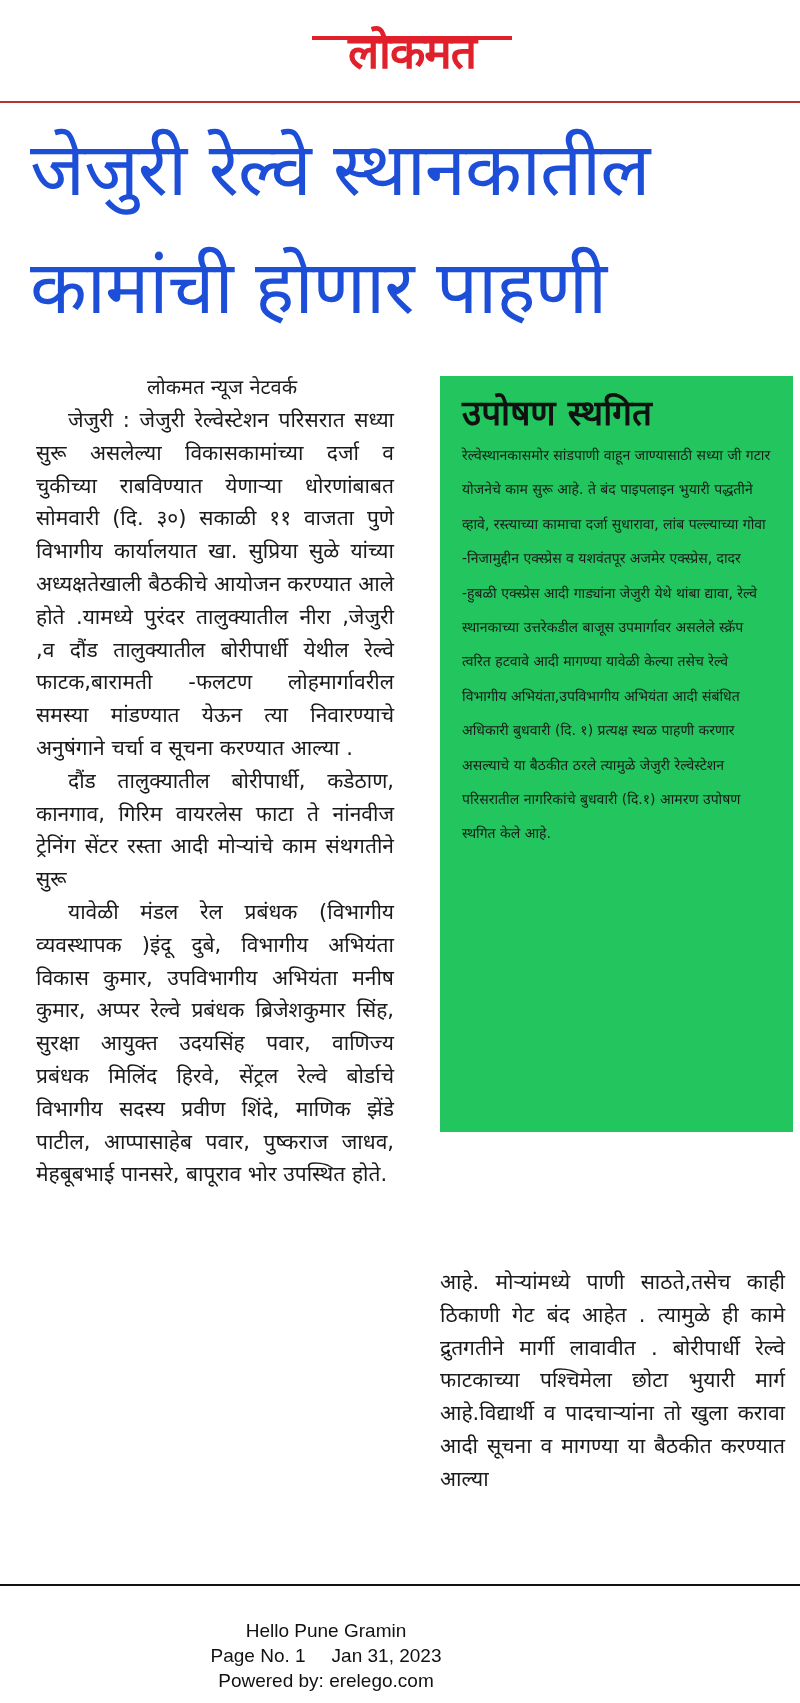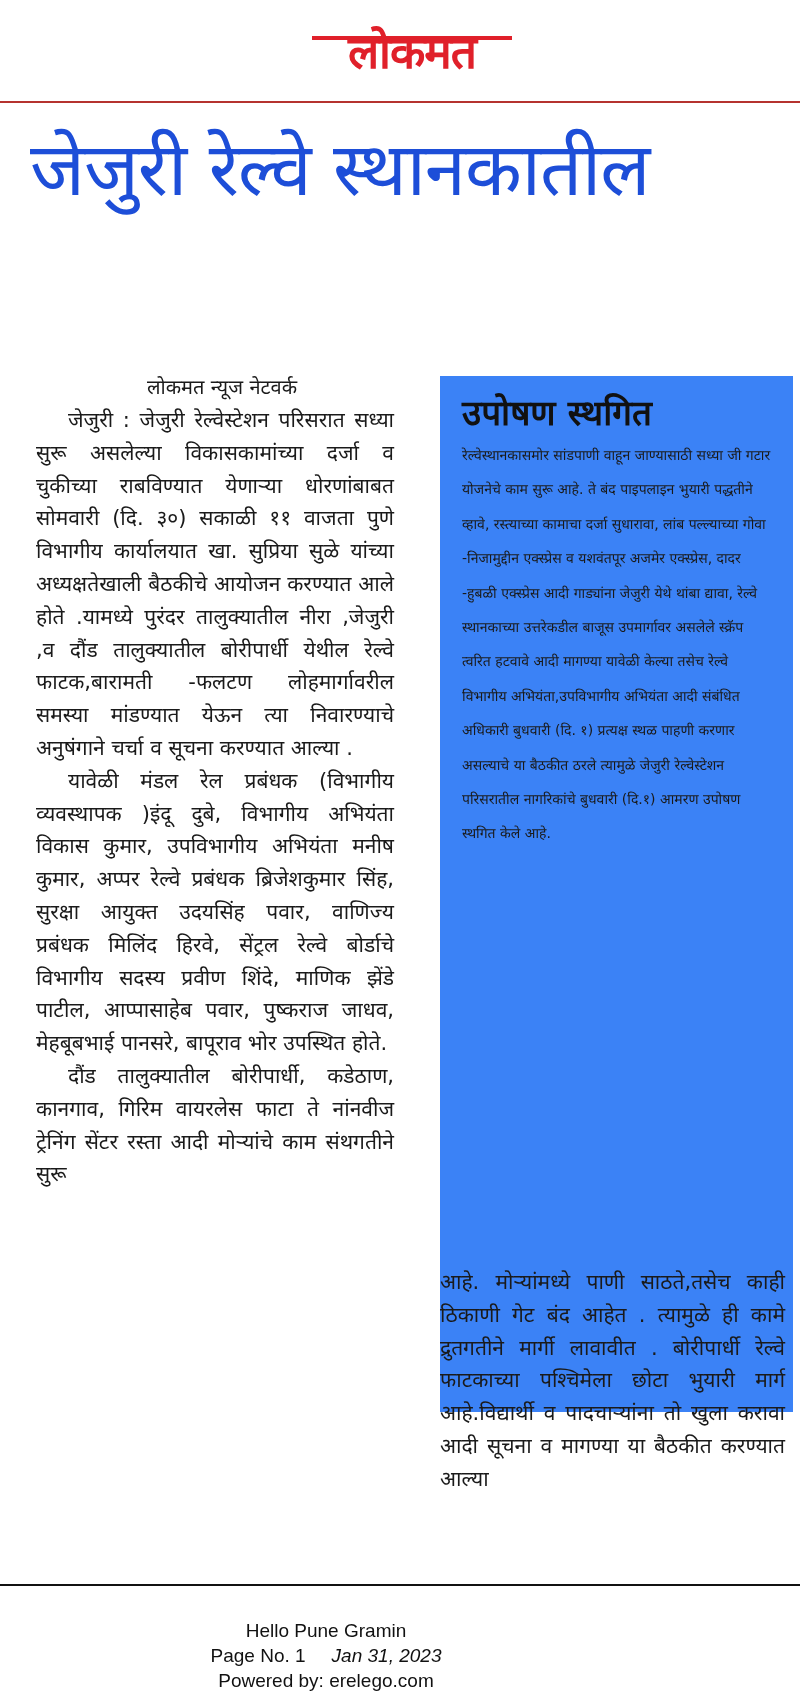--- a/index.html
+++ b/index.html
@@ -11,49 +11,50 @@
           font-size: 46px; line-height: 48px; letter-spacing: -1px; text-align: center; }
   .logo-bar { position: absolute; left: 296px; top: 36px; width: 200px; height: 4px; background: #e0202a; }
   .red-rule { position: absolute; top: 101px; left: 0; width: 800px; height: 2px; background: #b5332f; }
   .headline { position: absolute; left: 30px; top: 110px; width: 760px;
               font-family: "DejaVu Sans", sans-serif; font-size: 74px; line-height: 118px;
               color: #1d4ed8; font-weight: normal; letter-spacing: -1px; margin: 0; }
   .col-left { position: absolute; left: 36px; top: 372px; width: 358px; }
   .byline { text-align: center; font-size: 20px; line-height: 30px; margin-bottom: 2px; padding-left: 14px; }
   .body-text { font-size: 21px; line-height: 32.8px; text-align: justify; margin: 0; }
   .body-text.indent { text-indent: 32px; }
-  .sidebar { position: absolute; left: 440px; top: 376px; width: 353px; height: 1036px;
-             background: #3b82f6; box-sizing: border-box; padding: 14px 22px 0 22px; }
+  .sidebar { position: absolute; left: 440px; top: 376px; width: 353px; height: 756px;
+             background: #22c55e; box-sizing: border-box; padding: 14px 22px 0 22px; }
   .sidebar-title { font-size: 35px; line-height: 46px; margin: 0 0 2px 0; font-weight: bold; color: #111; }
   .sidebar-text { font-size: 14px; line-height: 34.4px; margin: 0; }
   .col-right { position: absolute; left: 440px; top: 1266px; width: 353px; padding: 0 8px 0 0; box-sizing: border-box; }
   .bottom-rule { position: absolute; left: 0; top: 1584px; width: 800px; height: 2px; background: #111; }
   .page-clip { position: absolute; left: 0; top: 1586px; width: 800px; height: 117px; background: #fff; }
   .footer { position: absolute; left: 0; top: 1618px; width: 652px; text-align: center;
             font-family: "Liberation Sans", sans-serif; font-size: 19px; line-height: 25px; color: #111; }
-  .footer .meta span + span { margin-left: 26px; font-style: italic; }
+  .footer .meta span + span { margin-left: 26px; }
 </style>
 </head>
 <body>
 
 <div class="masthead">
   <div class="logo-bar"></div>
   <div class="logo">लोकमत</div>
 </div>
 <div class="red-rule"></div>
 
 <h1 class="headline">
   <span>जेजुरी रेल्वे स्थानकातील</span><br>
+  <span>कामांची होणार पाहणी</span>
 </h1>
 
 <div class="col-left">
   <div class="byline">लोकमत न्यूज नेटवर्क</div>
   <p class="body-text indent">जेजुरी : जेजुरी रेल्वेस्टेशन परिसरात सध्या सुरू असलेल्या विकासकामांच्या दर्जा व चुकीच्या राबविण्यात येणाऱ्या धोरणांबाबत सोमवारी (दि. ३०) सकाळी ११ वाजता पुणे विभागीय कार्यालयात खा. सुप्रिया सुळे यांच्या अध्यक्षतेखाली बैठकीचे आयोजन करण्यात आले होते .यामध्ये पुरंदर तालुक्यातील नीरा ,जेजुरी ,व दौंड तालुक्यातील बोरीपार्धी येथील रेल्वे फाटक,बारामती -फलटण लोहमार्गावरील समस्या मांडण्यात येऊन त्या निवारण्याचे अनुषंगाने चर्चा व सूचना करण्यात आल्या .</p>
+  <p class="body-text indent">दौंड तालुक्यातील बोरीपार्धी, कडेठाण, कानगाव, गिरिम वायरलेस फाटा ते नांनवीज ट्रेनिंग सेंटर रस्ता आदी मोऱ्यांचे काम संथगतीने सुरू</p>
   <p class="body-text indent">यावेळी मंडल रेल प्रबंधक (विभागीय व्यवस्थापक )इंदू दुबे, विभागीय अभियंता विकास कुमार, उपविभागीय अभियंता मनीष कुमार, अप्पर रेल्वे प्रबंधक ब्रिजेशकुमार सिंह, सुरक्षा आयुक्त उदयसिंह पवार, वाणिज्य प्रबंधक मिलिंद हिरवे, सेंट्रल रेल्वे बोर्डाचे विभागीय सदस्य प्रवीण शिंदे, माणिक झेंडे पाटील, आप्पासाहेब पवार, पुष्कराज जाधव, मेहबूबभाई पानसरे, बापूराव भोर उपस्थित होते.</p>
-  <p class="body-text indent">दौंड तालुक्यातील बोरीपार्धी, कडेठाण, कानगाव, गिरिम वायरलेस फाटा ते नांनवीज ट्रेनिंग सेंटर रस्ता आदी मोऱ्यांचे काम संथगतीने सुरू</p>
 </div>
 
 <div class="sidebar">
   <h2 class="sidebar-title">उपोषण स्थगित</h2>
   <p class="sidebar-text">रेल्वेस्थानकासमोर सांडपाणी वाहून जाण्यासाठी सध्या जी गटार योजनेचे काम सुरू आहे. ते बंद पाइपलाइन भुयारी पद्धतीने व्हावे, रस्त्याच्या कामाचा दर्जा सुधारावा, लांब पल्ल्याच्या गोवा -निजामुद्दीन एक्स्प्रेस व यशवंतपूर अजमेर एक्स्प्रेस, दादर -हुबळी एक्स्प्रेस आदी गाड्यांना जेजुरी येथे थांबा द्यावा, रेल्वे स्थानकाच्या उत्तरेकडील बाजूस उपमार्गावर असलेले स्क्रॅप त्वरित हटवावे आदी मागण्या यावेळी केल्या तसेच रेल्वे विभागीय अभियंता,उपविभागीय अभियंता आदी संबंधित अधिकारी बुधवारी (दि. १) प्रत्यक्ष स्थळ पाहणी करणार असल्याचे या बैठकीत ठरले त्यामुळे जेजुरी रेल्वेस्टेशन परिसरातील नागरिकांचे बुधवारी (दि.१) आमरण उपोषण स्थगित केले आहे.</p>
 </div>
 
 <div class="col-right">
   <p class="body-text">आहे. मोऱ्यांमध्ये पाणी साठते,तसेच काही ठिकाणी गेट बंद आहेत . त्यामुळे ही कामे द्रुतगतीने मार्गी लावावीत . बोरीपार्धी रेल्वे फाटकाच्या पश्चिमेला छोटा भुयारी मार्ग आहे.विद्यार्थी व पादचाऱ्यांना तो खुला करावा आदी सूचना व मागण्या या बैठकीत करण्यात आल्या</p>
 </div>

